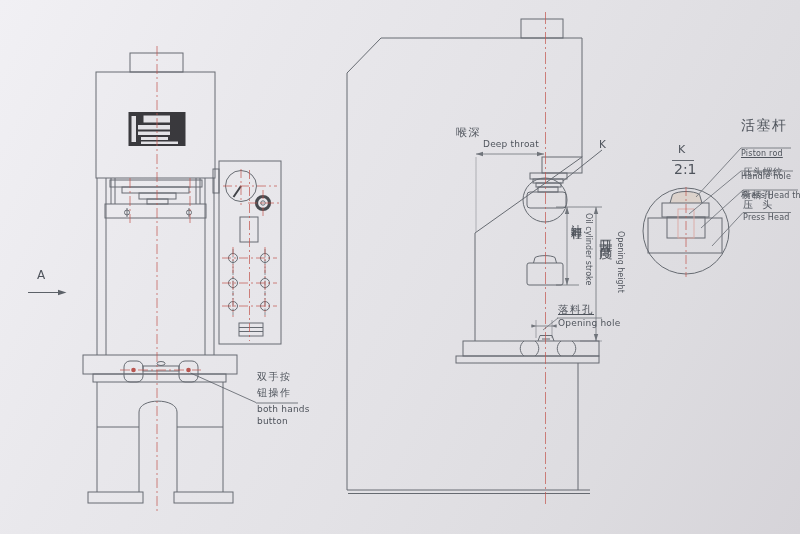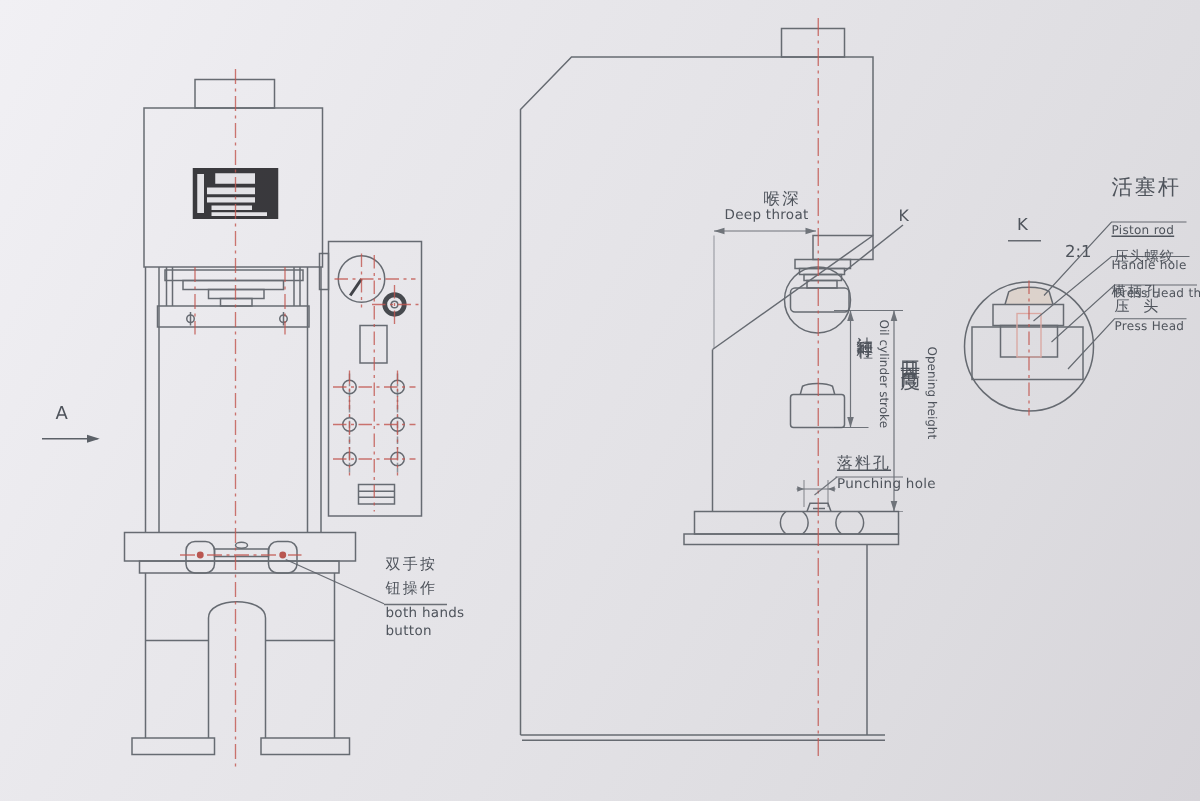--- a/index.html
+++ b/index.html
@@ -176,36 +176,36 @@
     <path d="M686,187 V277"></path>
   </g>
 
   <g stroke="#5c6168" fill="none" stroke-width="0.9" opacity="0.9">
     <path d="M190.5,373 L256,402.5 M256,403 H298"></path>
   </g>
 </svg>
 
 <div class="lbl" style="left:37px;top:269px;font-size:12px;">A</div>
 
-<div class="lbl zh" style="left:509px;top:127px;font-size:11px;">喉深</div>
+<div class="lbl zh" style="left:456px;top:127px;font-size:11px;">喉深</div>
 <div class="lbl en" style="left:483px;top:140px;font-size:9px;">Deep throat</div>
 
 <div class="lbl" style="left:599px;top:139px;font-size:10.5px;">K</div>
 
 <div class="lbl vzh" style="left:570px;top:215px;font-size:11px;letter-spacing:2px;">油缸行程</div>
 <div class="lbl ven" style="left:584px;top:213px;font-size:8px;">Oil cylinder stroke</div>
 
 <div class="lbl vzh" style="left:599px;top:229px;font-size:13.5px;letter-spacing:2px;">开口高度</div>
 <div class="lbl ven" style="left:616px;top:231px;font-size:8px;">Opening height</div>
 
 <div class="lbl zh" style="left:558px;top:304px;font-size:10.5px;text-decoration:underline;">落料孔</div>
-<div class="lbl en" style="left:558px;top:319px;font-size:9px;">Punching hole</div>
+<div class="lbl en" style="left:558px;top:319px;font-size:9px;">Opening hole</div>
 
 <div class="lbl" style="left:678px;top:144px;font-size:11px;">K</div>
-<div class="lbl" style="left:674px;top:162px;font-size:11px;margin-left:36px;">2:1</div>
+<div class="lbl" style="left:674px;top:162px;font-size:14px;">2:1</div>
 
 <div class="lbl zh" style="left:741px;top:118px;font-size:14px;">活塞杆</div>
 <div class="lbl en" style="left:741px;top:149.5px;font-size:8px;text-decoration:underline;">Piston rod</div>
 <div class="lbl zh" style="left:741px;top:158px;font-size:9.5px;margin-top:32px;">模柄孔</div>
 <div class="lbl en" style="left:741px;top:172.5px;font-size:8px;">Handle hole</div>
 <div class="lbl zh" style="left:743px;top:167px;font-size:9.5px;letter-spacing:.5px;">压头螺纹</div>
 <div class="lbl en" style="left:743px;top:191.5px;font-size:8px;">Press Head thread</div>
 <div class="lbl zh" style="left:743px;top:199.5px;font-size:10px;letter-spacing:3px;">压 头</div>
 <div class="lbl en" style="left:743px;top:214px;font-size:8px;">Press Head</div>
 

